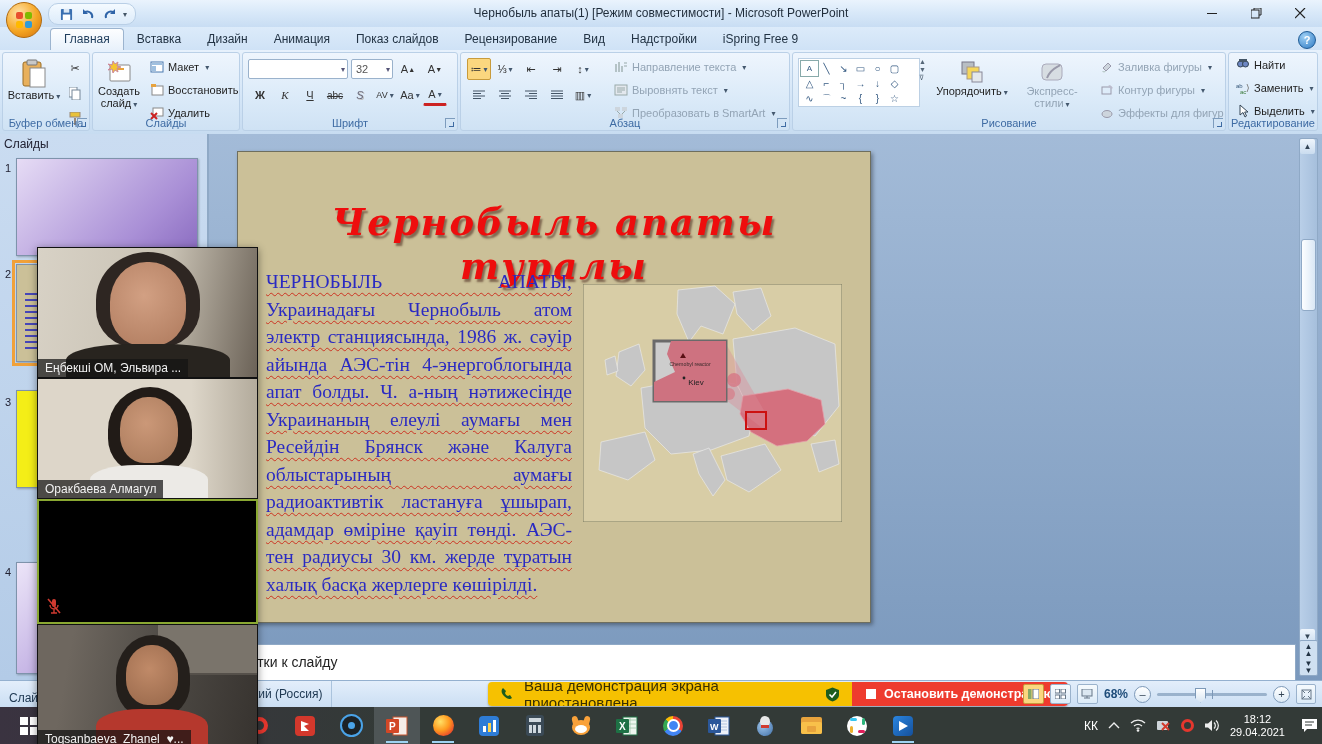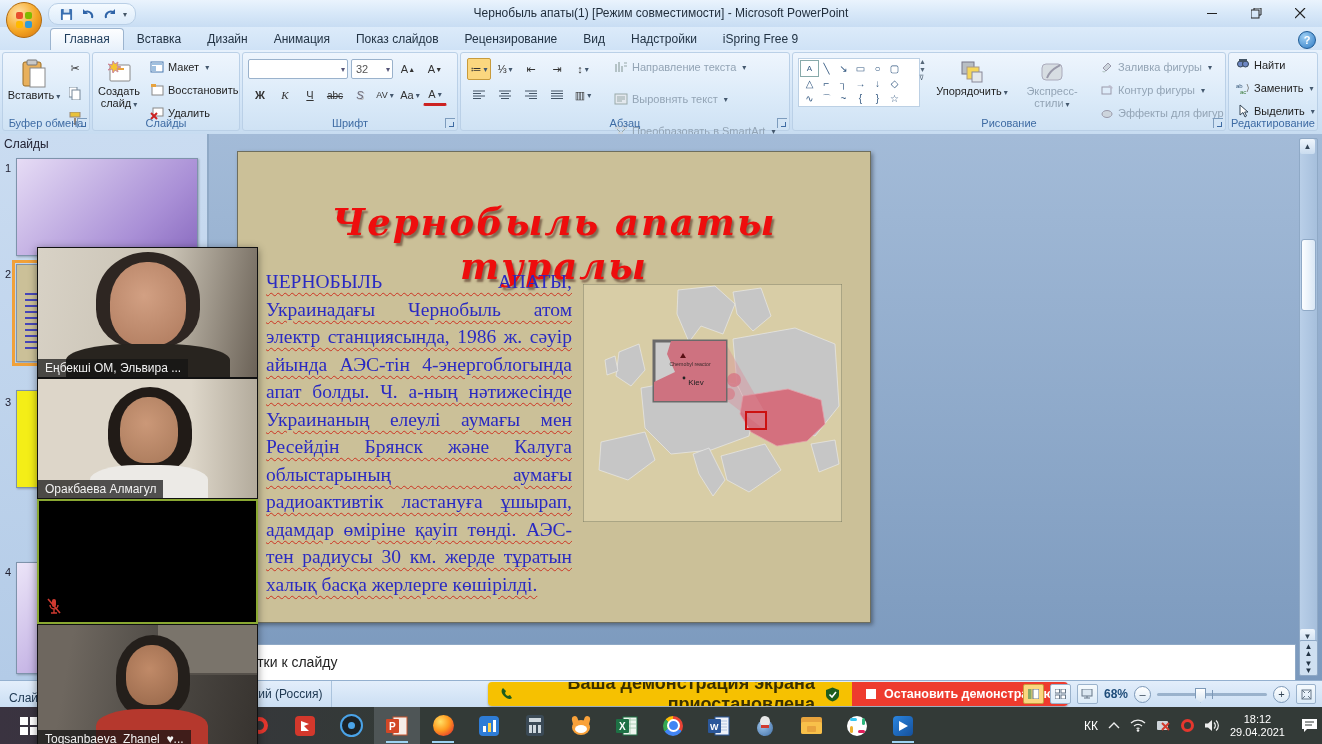--- a/index.html
+++ b/index.html
@@ -113,21 +113,21 @@
   .hair{position:absolute;border-radius:50% 50% 40% 40%}
   .shirt{position:absolute;border-radius:40% 40% 0 0}
 
   
   .sb{position:absolute;left:0;top:680px;width:1322px;height:27px;
       background:linear-gradient(#e3eefb,#cadef3);border-top:1px solid #94b0cf;font-size:12px;color:#203a54}
   .sb .sect{display:inline-flex;align-items:center;height:26px;padding:0 9px;border-right:1px solid #aac3dd}
   .sharebar{position:absolute;left:488px;top:1px;height:24px;display:flex;border-radius:4px;overflow:hidden;
       box-shadow:0 1px 2px rgba(0,0,0,.3)}
   .sharebar .ysec{background:#f6c101;display:flex;align-items:center;gap:10px;padding:0 12px;width:340px}
-  .sharebar .ysec .msg{font-size:18px;font-weight:bold;color:#3a3000;flex:1;text-align:right}
+  .sharebar .ysec .msg{font-size:15px;font-weight:normal;color:#3a3000;flex:1;text-align:left}
   .sharebar .stopbtn{background:#ee3b2e;color:#fff;display:flex;align-items:center;gap:8px;
       padding:0 14px;font-size:12.5px;font-weight:bold}
   .stopsq{width:10px;height:10px;background:#fff}
   .zoomctl{position:absolute;right:6px;top:2px;display:flex;align-items:center;gap:6px;height:22px}
   .viewbtn{width:19px;height:18px;border:1px solid #9ab2cc;border-radius:2px;background:linear-gradient(#f6fafd,#dcebf8);
       display:flex;align-items:center;justify-content:center;font-size:9px;color:#456}
   .viewbtn.on{background:#fbd77f;border-color:#c89b3c}
   .zslider{width:110px;height:3px;background:#9ab2cc;border-radius:2px;position:relative}
   .zslider .tick{position:absolute;left:50%;top:-3px;width:1px;height:9px;background:#7d99b8}
   .zslider .zthumb{position:absolute;left:38px;top:-5px;width:9px;height:13px;background:linear-gradient(#fff,#d7e5f2);
@@ -335,21 +335,21 @@
             <path d="M0 1h12M4 3.5h8M0 6h12M4 8.5h8" stroke="#456" stroke-width="1.2"></path>
           </svg>
         </span>
       <span class="mini">
           <svg width="12" height="10">
             <path d="M0 1h12M0 3.5h12M0 6h12M0 8.5h12" stroke="#456" stroke-width="1.2"></path>
           </svg>
         </span>
       <span class="mini caret">▥</span>
     </div>
-    <div style="position:absolute;left:150px;top:4px;display:flex;flex-direction:column;gap:12px">
+    <div style="position:absolute;left:150px;top:4px;display:flex;flex-direction:column;gap:3px">
       <span class="smbtn caret dis">
         <svg class="mi" viewBox="0 0 14 14">
             <path d="M2 12 V4 M5 12 V2 M8 12 V6" stroke="#9aa" stroke-width="1.3"></path>
             <path d="M10 3 h3 M10 6 h3" stroke="#9aa"></path>
           </svg>
         <span>Направление текста</span>
       </span>
       <span class="smbtn caret dis">
         <svg class="mi" viewBox="0 0 14 14">
             <rect x="1" y="2" width="12" height="10" fill="#e3e8ee" stroke="#9aa"></rect>

